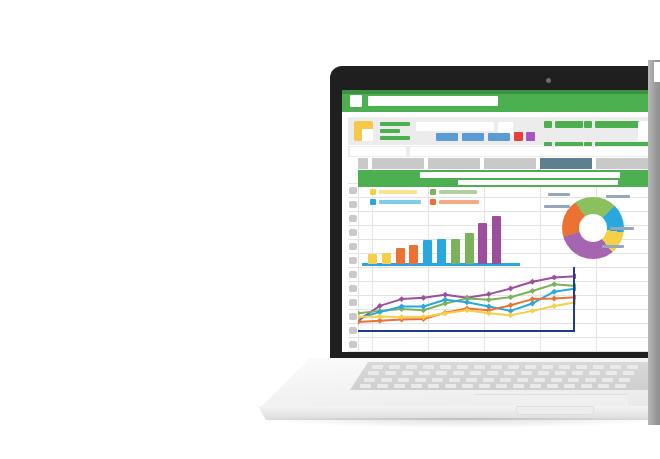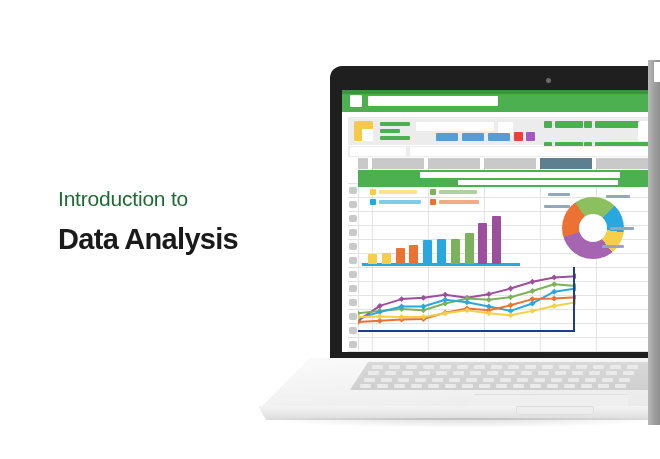--- a/index.html
+++ b/index.html
@@ -153,24 +153,20 @@
   .notch{position:absolute;left:258px;top:48px;width:76px;height:7px;
     background:#ededed;border:1px solid #dedede;border-radius:0 0 4px 4px;}
   .shadow{position:absolute;left:8px;top:60px;width:396px;height:10px;
     background:radial-gradient(ellipse at 50% 0%,rgba(0,0,0,.14),rgba(0,0,0,0) 72%);}
 </style>
 </head>
 <body>
 
 <div class="stage">
 
-  <div class="headline">
-    <div class="eyebrow">Introduction to</div>
-    <div class="maintitle">Data Analysis</div>
-  </div>
 
   <div class="laptop">
 
     <div class="behind-panel"></div>
 
     <div class="lid">
       <div class="camera"></div>
 
       <div class="screen">
         <div class="screen-inner">

